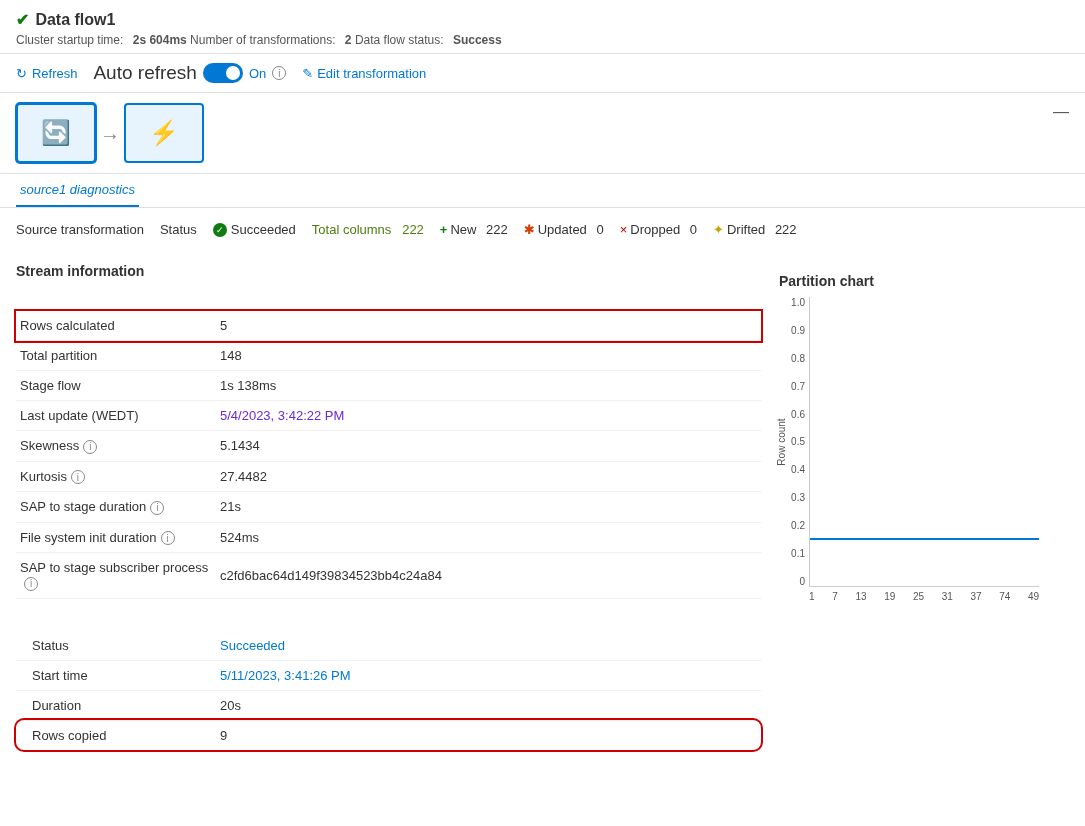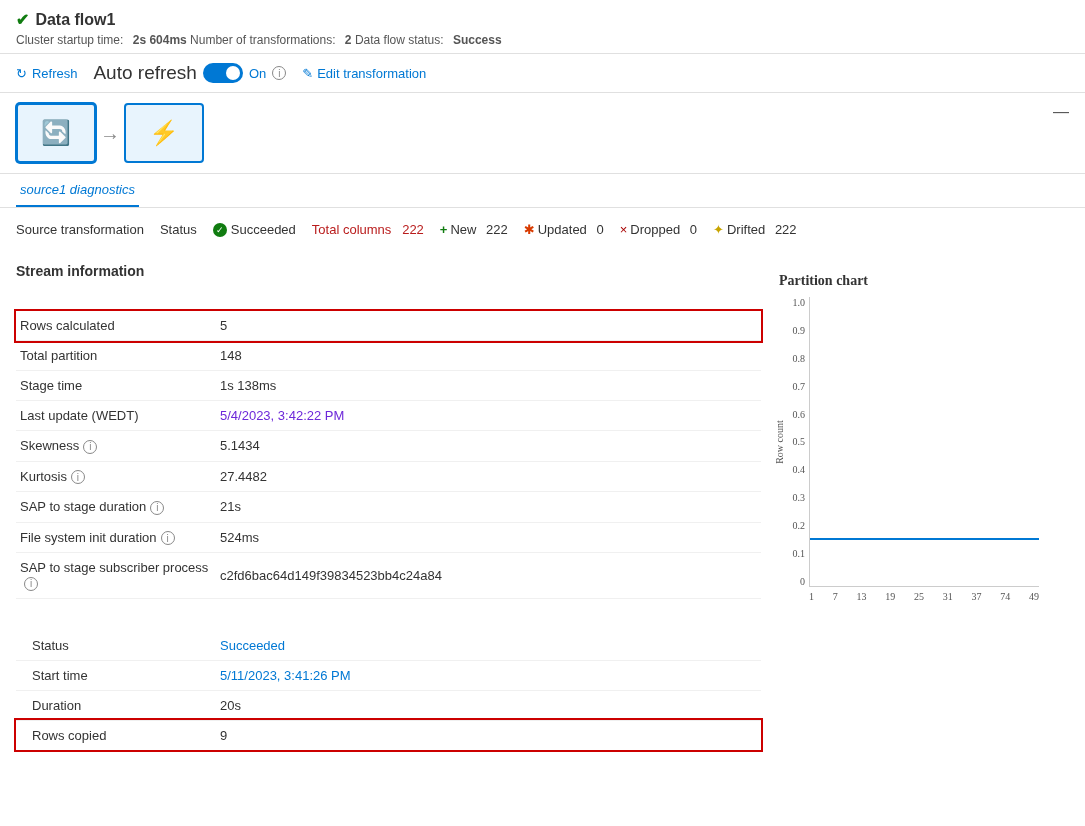--- a/index.html
+++ b/index.html
@@ -37,25 +37,25 @@
     .diag-label { font-size: 13px; color: #333; }
     .diag-status { display: flex; align-items: center; gap: 4px; }
     .status-dot { width: 14px; height: 14px; background: #107c10; border-radius: 50%; display: flex; align-items: center; justify-content: center; }
     .status-dot::after { content: '✓'; color: #fff; font-size: 9px; }
     .diag-item { display: flex; align-items: center; gap: 3px; font-size: 13px; }
     .diag-item .plus { color: #107c10; font-weight: bold; }
     .diag-item .asterisk-orange { color: #d83b01; }
     .diag-item .cross { color: #a80000; }
     .diag-item .star-gold { color: #c8a400; }
     .succeeded-text { color: #333; }
-    .total-columns { color: #b91c1c; }
+    .total-columns { color: #4d7c0f; }
 
     .content-area { display: flex; padding: 16px; gap: 8px; }
     .left-panel { flex: 1; min-width: 0; }
-    .right-panel { width: 300px; flex-shrink: 0; font-family: Liberation Serif, serif; }
+    .right-panel { width: 300px; flex-shrink: 0; }
 
     .section-title { font-size: 14px; font-weight: 600; margin-bottom: 12px; }
 
     .info-table { width: 100%; border-collapse: collapse; margin-top: 32px; }
     .info-table tr td { padding: 7px 4px; border-bottom: 1px solid #f0f0f0; font-size: 13px; }
     .info-table tr td:first-child { color: #333; width: 200px; }
     .info-table tr td:last-child { color: #333; }
 
     .sub-section { margin-top: 12px; }
     .sub-section-title { font-size: 13px; font-weight: 600; margin-bottom: 6px; padding-left: 4px; }
@@ -172,21 +172,21 @@
       <tbody id="stream-rows">
           <tr style="outline: rgb(204, 0, 0) solid 2px; display: table-row;">
             <td style="font-weight: 500;">Rows calculated</td>
             <td>5</td>
           </tr>
           <tr>
             <td>Total partition</td>
             <td>148</td>
           </tr>
           <tr>
-            <td>Stage time</td>
+            <td>Stage flow</td>
             <td>1s 138ms</td>
           </tr>
           <tr>
             <td>Last update (WEDT)</td>
             <td style="color: #6d28d9;">5/4/2023, 3:42:22 PM</td>
           </tr>
           <tr>
             <td>Skewness<span class="info-icon" style="margin-left: 4px;">i</span></td>
             <td>5.1434</td>
           </tr>
@@ -217,21 +217,21 @@
               <td style="color: rgb(0, 120, 212);">Succeeded</td>
             </tr>
             <tr>
               <td style="padding-left: 16px;">Start time</td>
               <td style="color: rgb(0, 120, 212);">5/11/2023, 3:41:26 PM</td>
             </tr>
             <tr>
               <td style="padding-left: 16px;">Duration</td>
               <td>20s</td>
             </tr>
-            <tr style="outline: rgb(204, 0, 0) solid 2px;">
+            <tr style="outline: rgb(204, 0, 0) solid 2px; border-radius: 8px;">
               <td style="padding-left: 16px;">Rows copied</td>
               <td>9</td>
             </tr>
           </tbody>
       </table>
     </div>
   </div>
 
   <div class="right-panel">
     <div class="chart-area">

